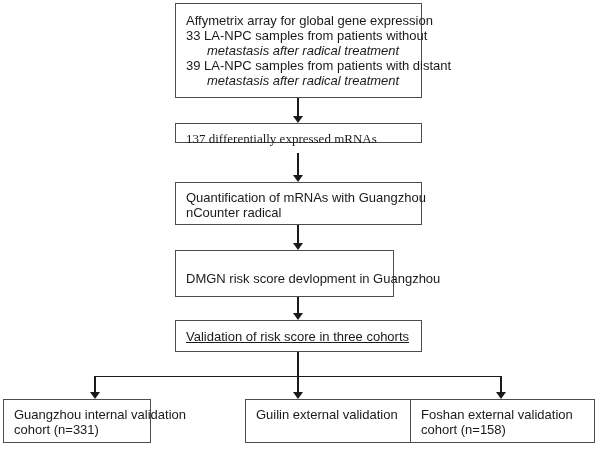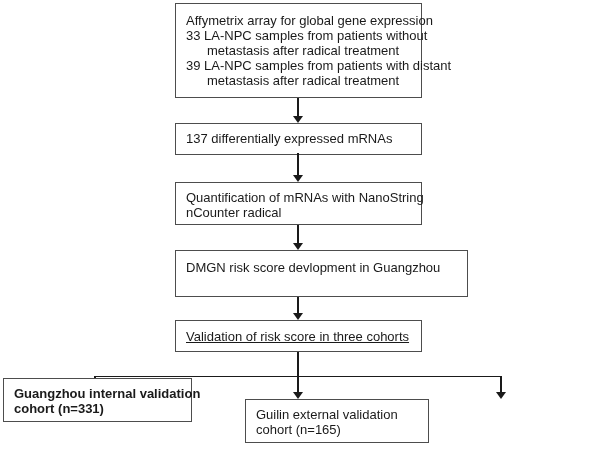--- a/index.html
+++ b/index.html
@@ -23,20 +23,21 @@
     background: #ffffff;
     padding: 6px 10px 0 10px;
   }
   .box .line {
     font-size: 13px;
     line-height: 15px;
     white-space: nowrap;
   }
   .box .line.indent {
     padding-left: 21px;
+    font-style: italic;
   }
   
   .varrow {
     position: absolute;
     width: 11px;
   }
   .varrow .stem {
     position: absolute;
     left: 4.75px;
     top: 0;
@@ -76,40 +77,40 @@
     <div class="line indent">metastasis after radical treatment</div>
     <div class="line">39 LA-NPC samples from patients with distant</div>
     <div class="line indent">metastasis after radical treatment</div>
   </div>
 
   <div class="varrow" style="left:292.5px; top:98px; height:25px;">
     <div class="stem"></div>
     <div class="head"></div>
   </div>
 
-  <div class="box" style="left:175px; top:123px; width:247px; height:32px; padding-top:7px;">
+  <div class="box" style="left:175px; top:123px; width:247px; height:20px; padding-top:7px;font-family:Liberation Serif, serif;">
     <div class="line">137 differentially expressed mRNAs</div>
   </div>
 
   <div class="varrow" style="left:292.5px; top:153px; height:29px;">
     <div class="stem"></div>
     <div class="head"></div>
   </div>
 
   <div class="box" style="left:175px; top:182px; width:247px; height:43px; padding-top:7px;">
-    <div class="line">Quantification of mRNAs with NanoString</div>
+    <div class="line">Quantification of mRNAs with Guangzhou</div>
     <div class="line">nCounter radical</div>
   </div>
 
   <div class="varrow" style="left:292.5px; top:225px; height:25px;">
     <div class="stem"></div>
     <div class="head"></div>
   </div>
 
-  <div class="box" style="left:175px; top:250px; width:293px; height:47px; padding-top:9px;">
+  <div class="box" style="left:175px; top:250px; width:219px; height:47px; padding-top:20px;text-align:center;">
     <div class="line">DMGN risk score devlopment in Guangzhou</div>
   </div>
 
   <div class="varrow" style="left:292.5px; top:297px; height:23px;">
     <div class="stem"></div>
     <div class="head"></div>
   </div>
 
   <div class="box" style="left:175px; top:320px; width:247px; height:32px; padding-top:8px;text-decoration:underline;">
     <div class="line">Validation of risk score in three cohorts</div>
@@ -124,24 +125,27 @@
   </div>
   <div class="varrow" style="left:292.5px; top:376px; height:23px;">
     <div class="stem"></div>
     <div class="head"></div>
   </div>
   <div class="varrow" style="left:495.5px; top:376px; height:23px;">
     <div class="stem"></div>
     <div class="head"></div>
   </div>
 
-  <div class="box" style="left:3px; top:378px; width:189px; height:44px; padding-top:7px;font-weight:bold;">
+  <div class="box" style="left:3px; top:399px; width:148px; height:44px; padding-top:7px;">
     <div class="line">Guangzhou internal validation</div>
     <div class="line">cohort (n=331)</div>
   </div>
 
   <div class="box" style="left:207px; top:399px; width:184px; height:44px; padding-top:7px;margin-left:38px;">
     <div class="line">Guilin external validation</div>
-    <div class="line">cohort (n=165)</div>
   </div>
 
+  <div class="box" style="left:410px; top:399px; width:185px; height:44px; padding-top:7px;">
+    <div class="line">Foshan external validation</div>
+    <div class="line">cohort (n=158)</div>
+  </div>
 
 </div>
 
 </body></html>

